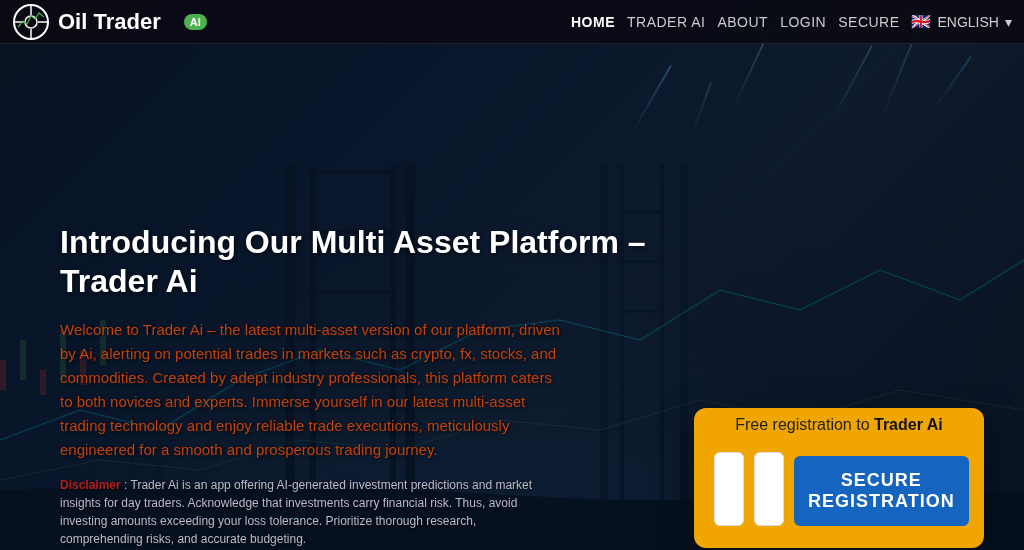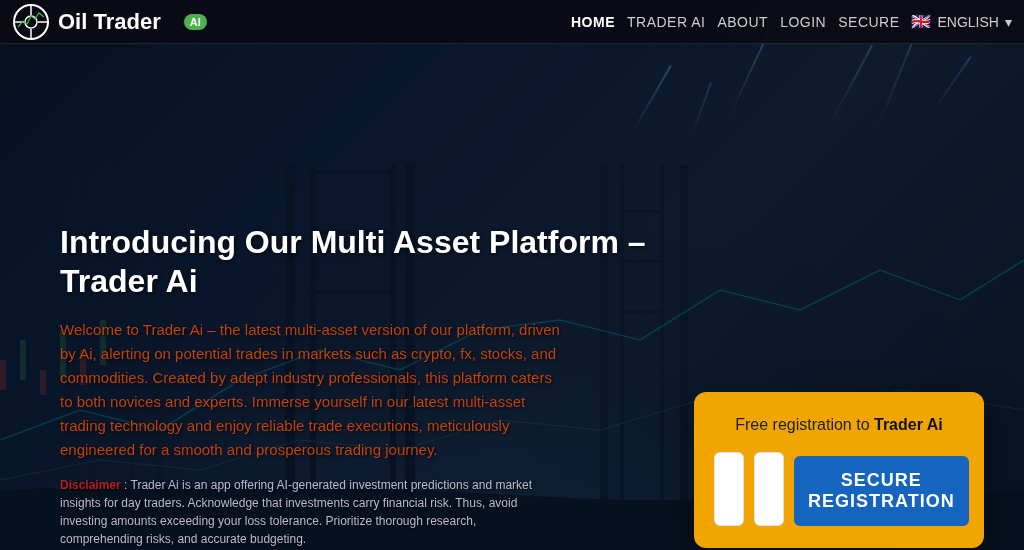--- a/index.html
+++ b/index.html
@@ -142,21 +142,21 @@
     }
 
     .disclaimer strong { color: #b91c1c; }
 
     
     .reg-card {
       width: 290px;
       min-width: 290px;
       background: #f0a500;
       border-radius: 12px;
-      padding: 24px 20px 22px;
+      padding: 8px 20px 22px;
       box-shadow: 0 8px 32px rgba(0,0,0,0.5);
       flex-shrink: 0;
     }
 
     .reg-card-title {
       font-size: 16px;
       color: #222;
       text-align: center;
       margin-bottom: 18px;
       font-weight: 400;

